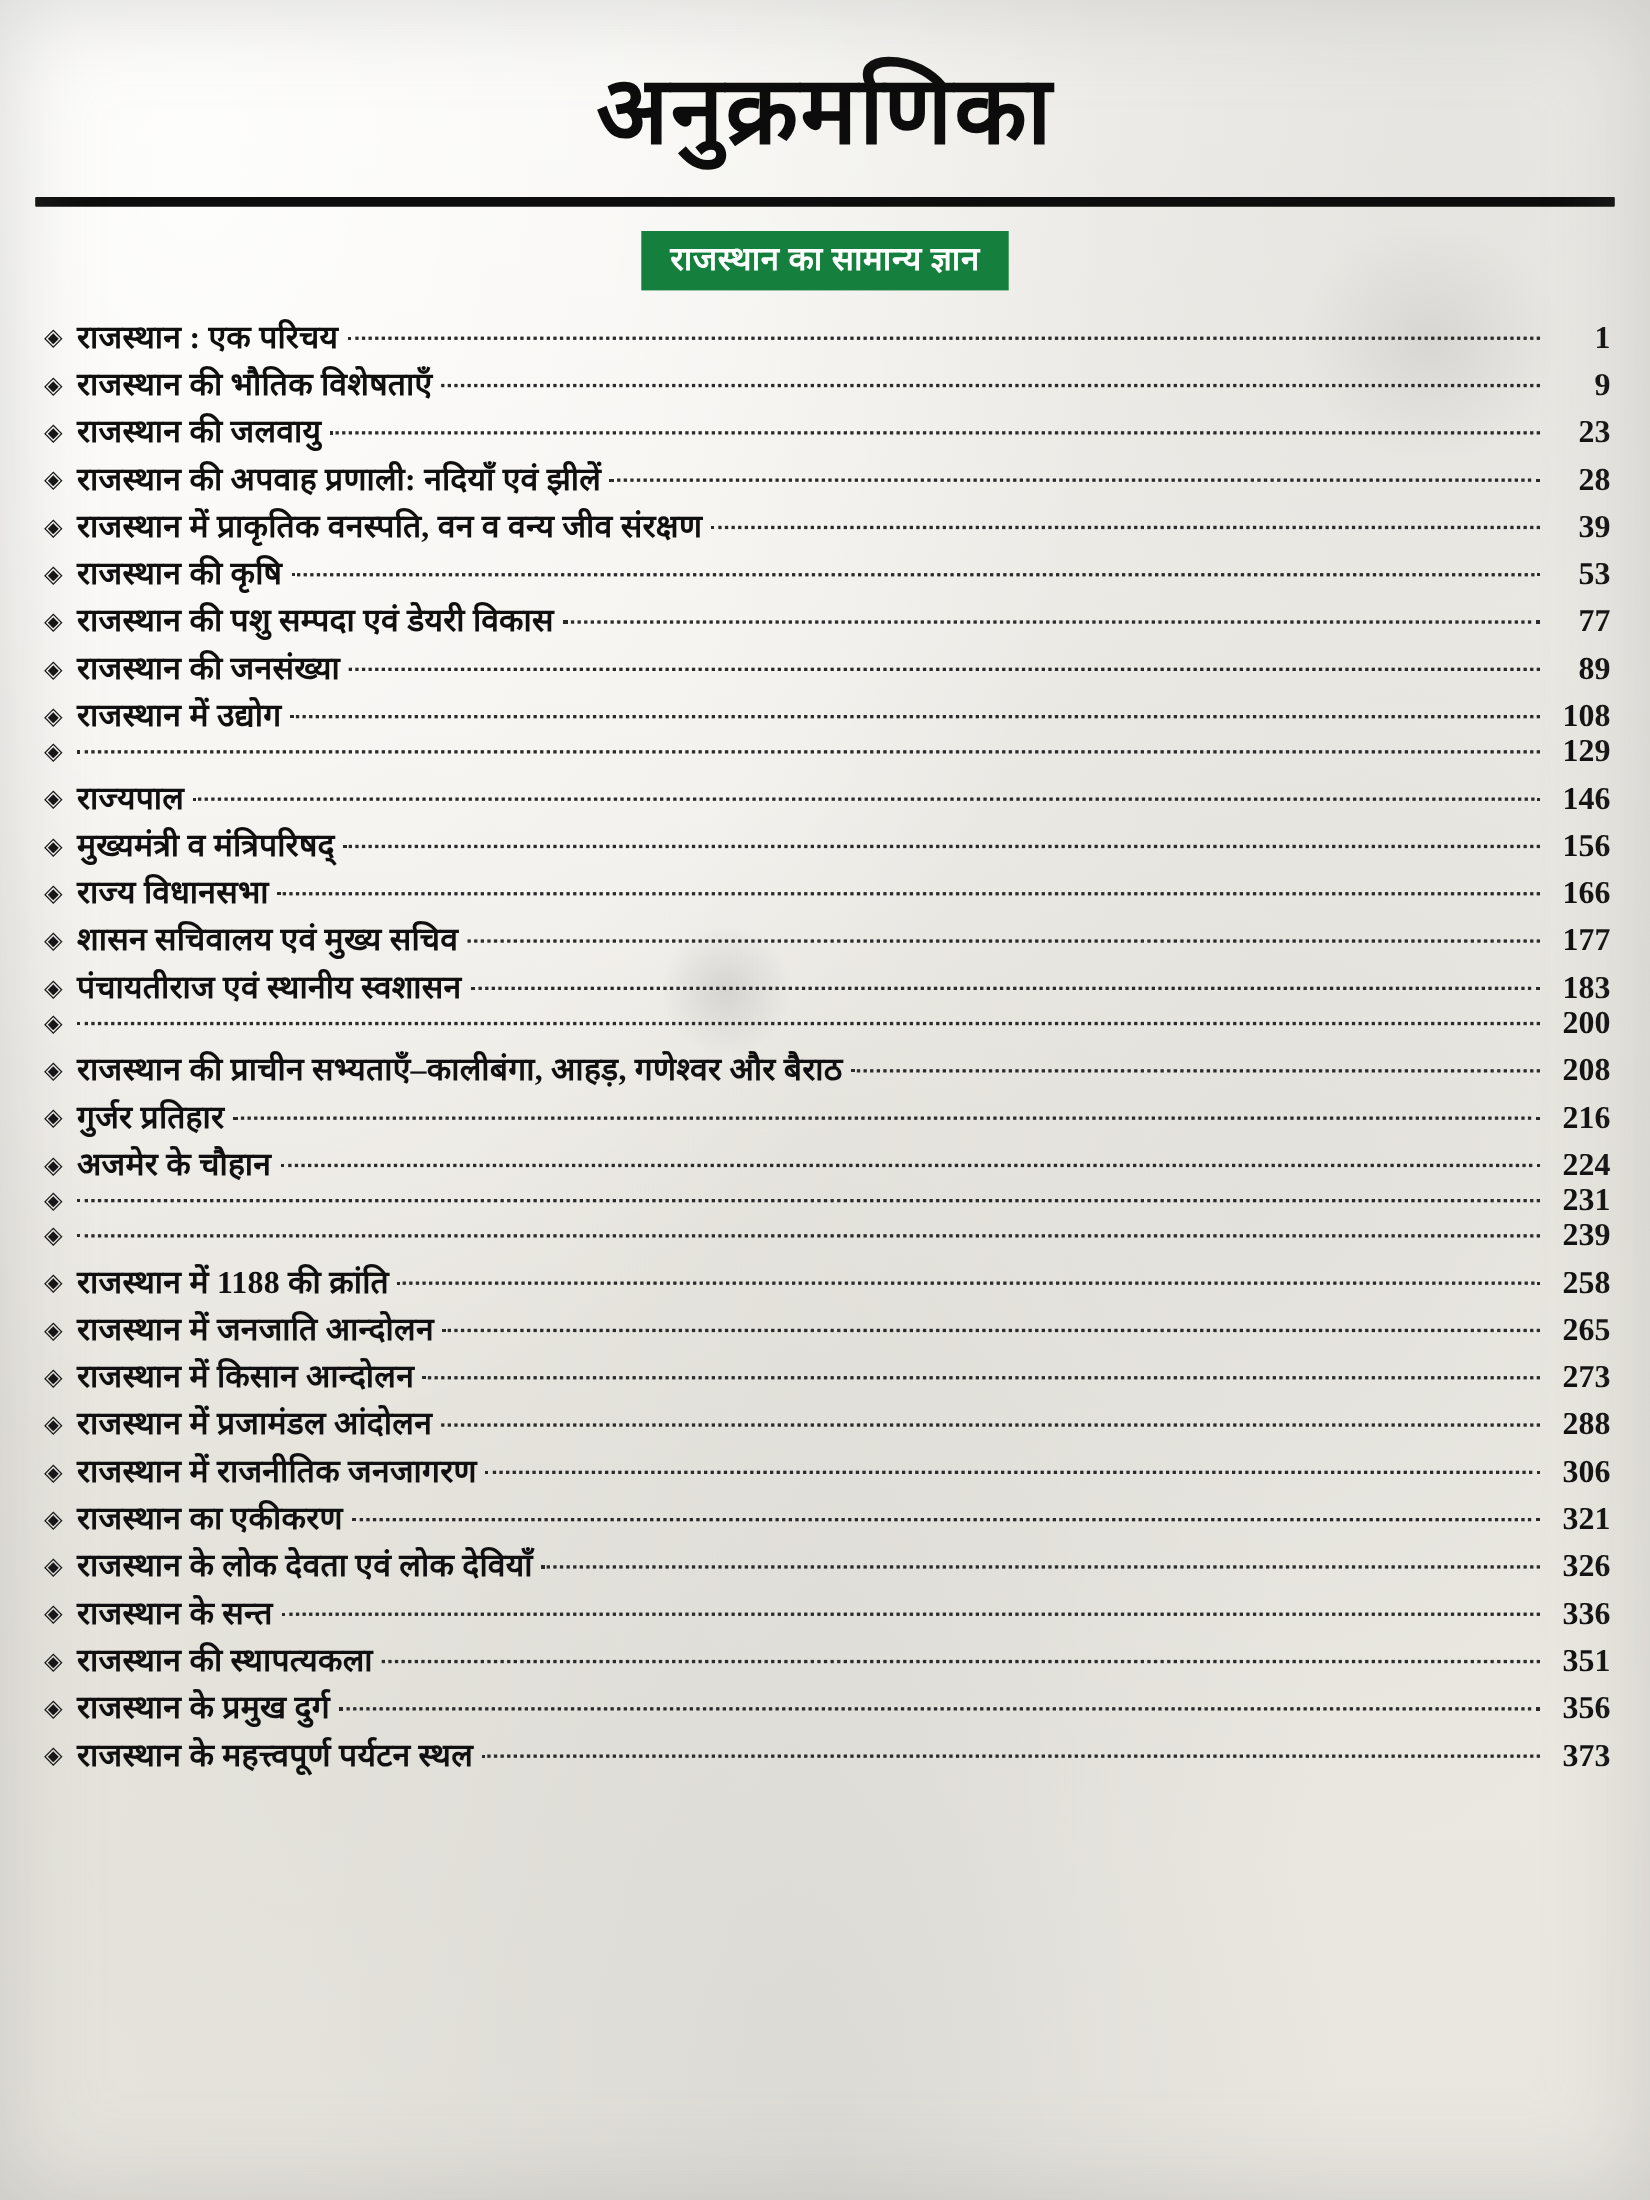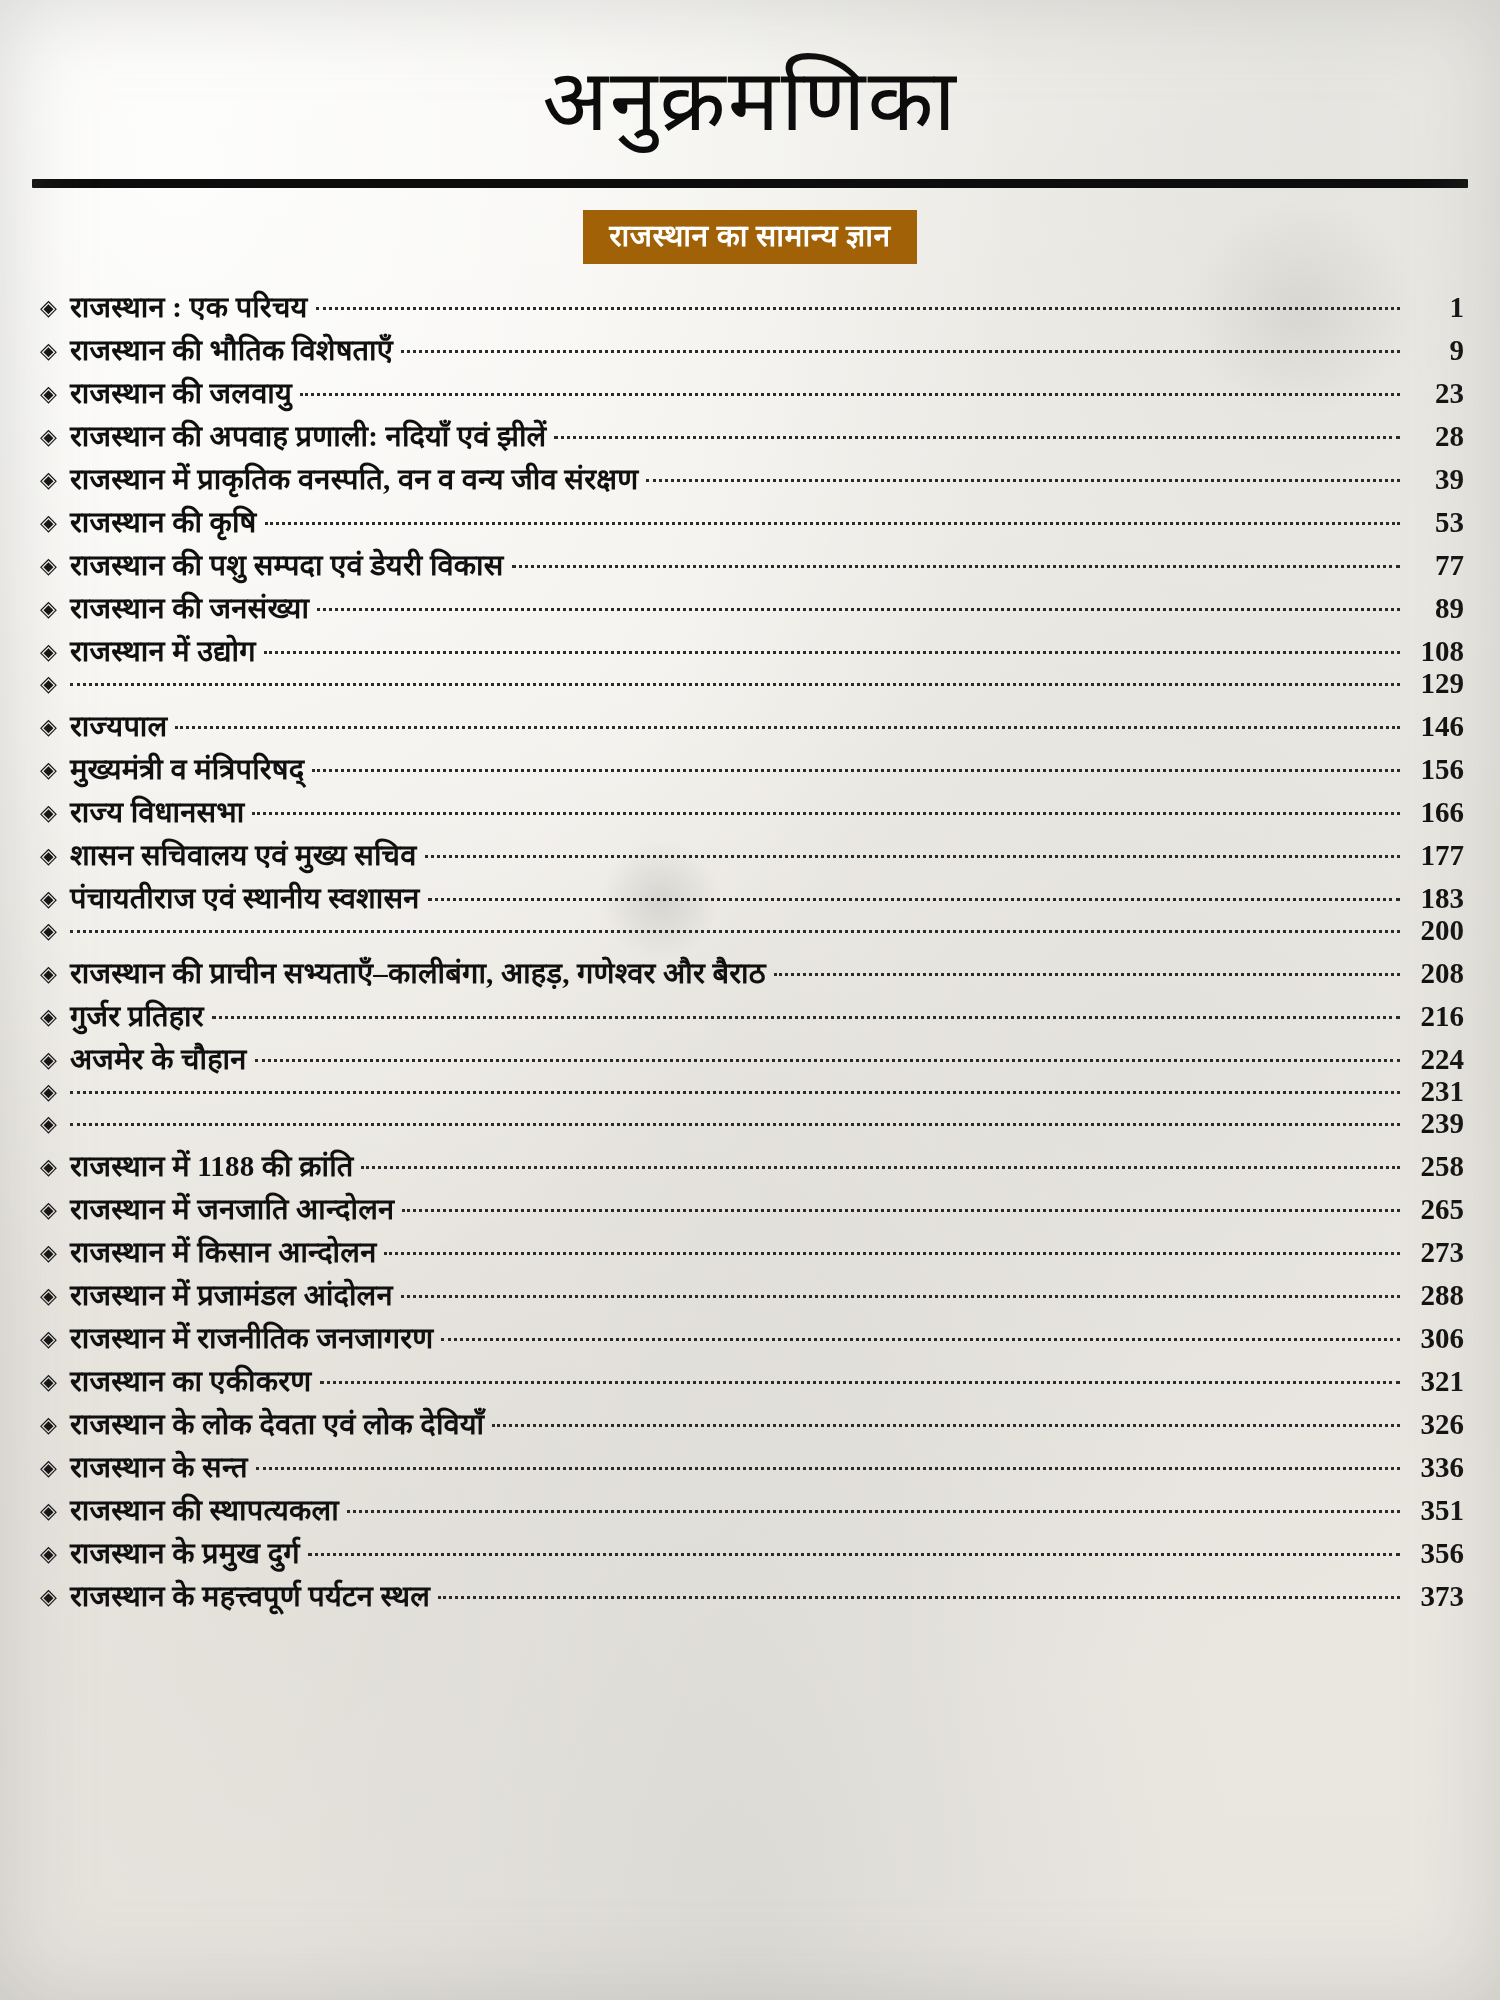--- a/index.html
+++ b/index.html
@@ -33,41 +33,41 @@
     width: 1500px;
     height: 2000px;
     box-sizing: border-box;
     padding: 0 22px;
   }
 
   .doc-title {
     text-align: center;
     font-family: "Liberation Serif", "DejaVu Serif", serif;
     font-size: 86px;
-    font-weight: 400;
+    font-weight: 700;
     letter-spacing: 2px;
     line-height: 1.15;
     padding-top: 52px;
     color: #0c0c0c;
   }
 
   .title-rule {
     margin: 28px 10px 0 10px;
     height: 9px;
     background: #0d0d0d;
     border-radius: 1px;
   }
 
   .section-banner-wrap {
     display: flex;
     justify-content: center;
     margin-top: 22px;
   }
   .section-banner {
-    background: #a16207;
+    background: #15803d;
     color: #ffffff;
     font-size: 30px;
     font-weight: 700;
     padding: 9px 26px 12px 26px;
     letter-spacing: 0.5px;
     line-height: 1.1;
   }
 
   .toc {
     margin-top: 18px;

